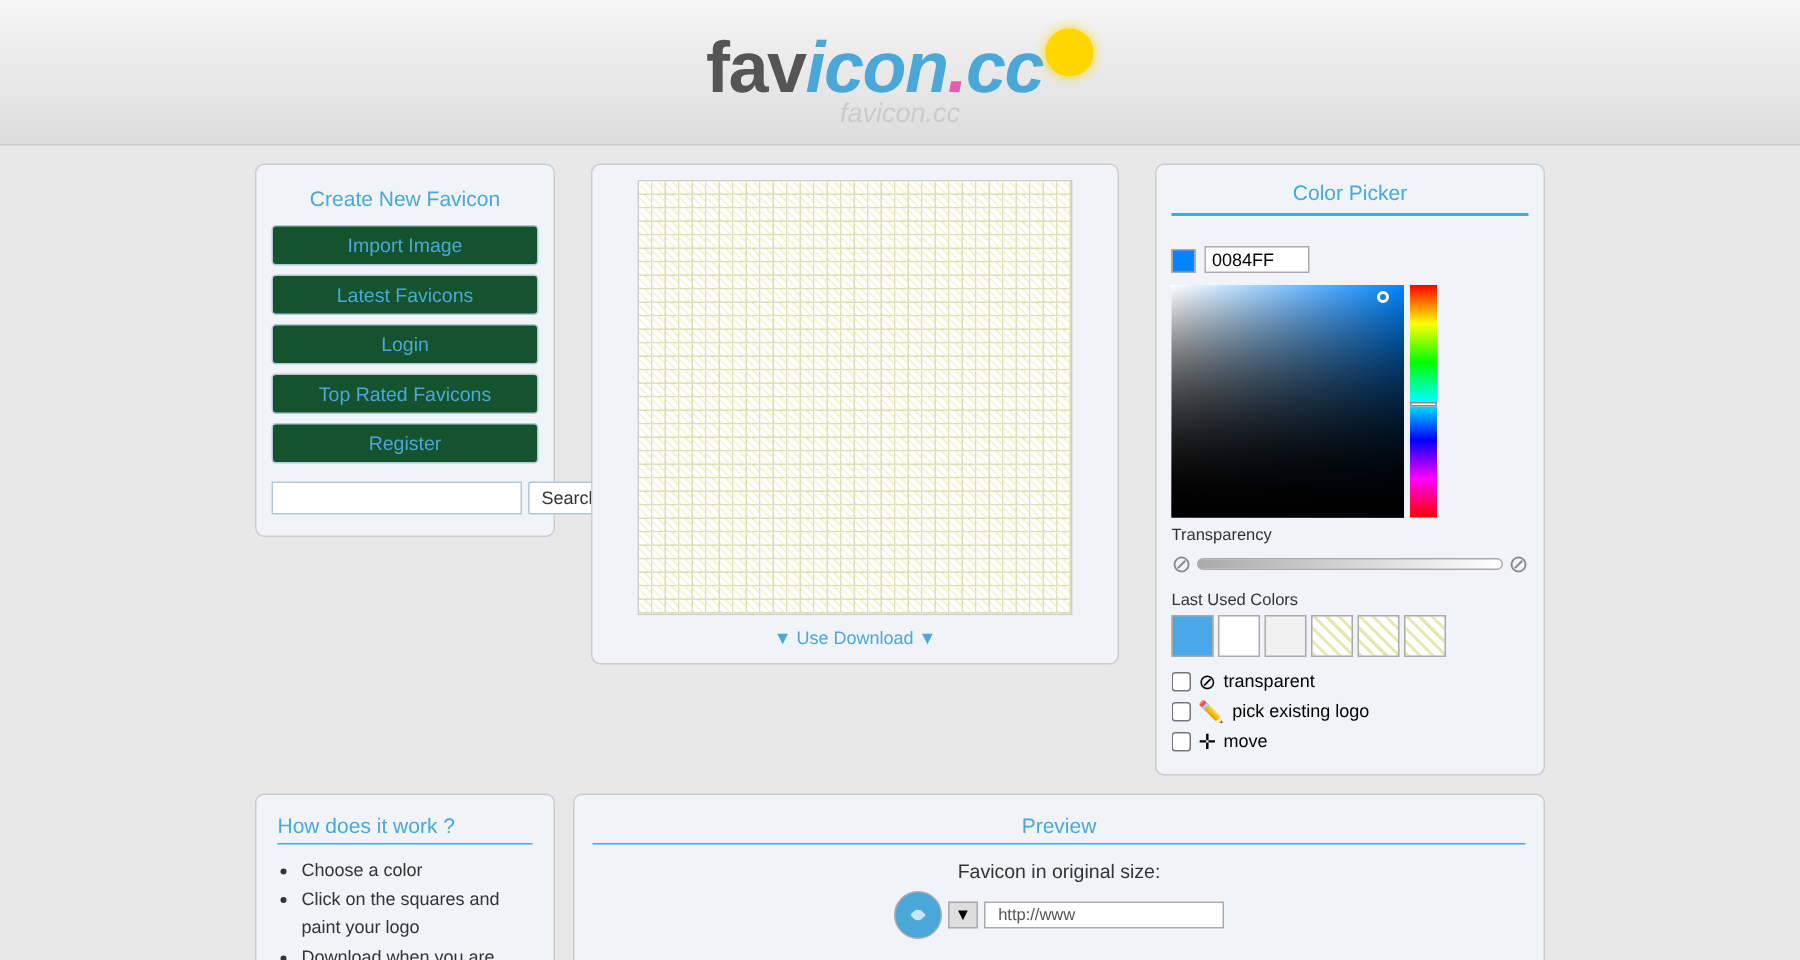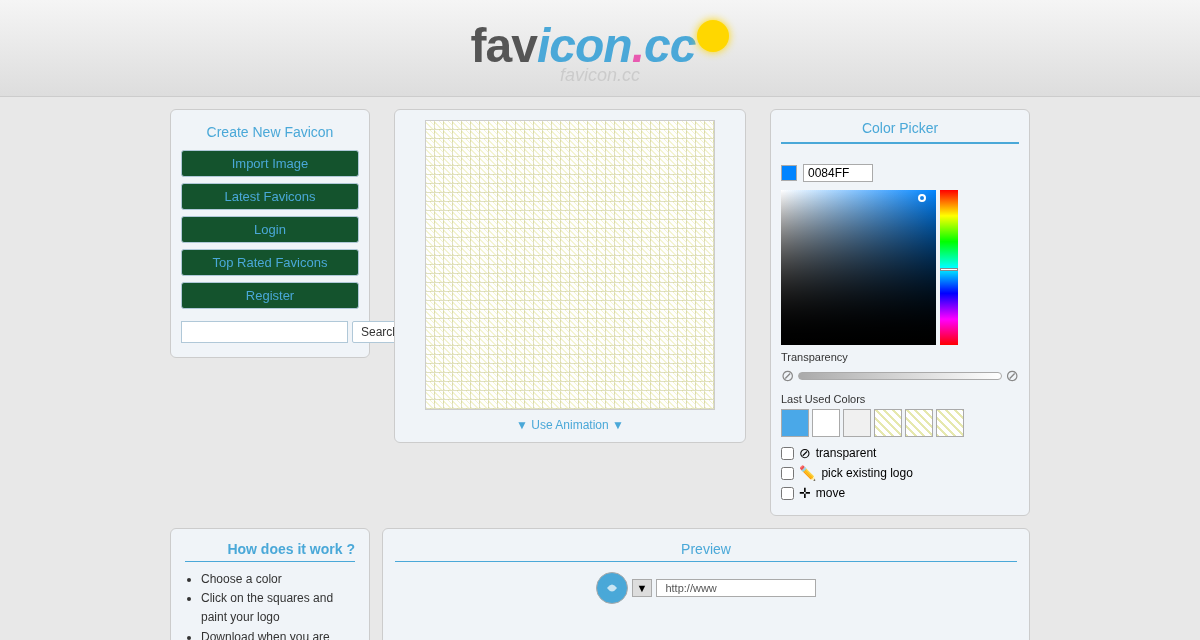--- a/index.html
+++ b/index.html
@@ -155,21 +155,21 @@
     .color-picker-title {
       color: #4aa8d8;
       text-align: center;
       font-size: 14px;
       border-bottom: 2px solid #4aa8d8;
       padding-bottom: 6px;
       margin-bottom: 10px;
     }
     .color-hex-row {
       display: flex;
-      align-items: center;
+      align-items: flex-end;
       gap: 6px;
       margin-bottom: 8px;
       margin-top: 20px;
     }
     .color-swatch-small {
       width: 16px;
       height: 16px;
       background: #0084FF;
       border: 1px solid #aaa;
       display: inline-block;
@@ -298,26 +298,25 @@
     .how-it-works {
       width: 200px;
       min-width: 200px;
       background: #f0f4f8;
       border: 1px solid #ccc;
       border-radius: 6px;
       padding: 12px 14px;
     }
     .how-title {
       color: #4aa8d8;
-      text-align: right;
+      text-align: left;
       font-size: 14px;
       border-bottom: 1px solid #4aa8d8;
       padding-bottom: 4px;
       margin-bottom: 8px;
-      font-weight: bold;
     }
     .how-list {
       padding-left: 16px;
       font-size: 12px;
       line-height: 1.6;
       color: #333;
     }
     .preview-area {
       flex: 1;
       background: #f0f4f8;
@@ -1421,21 +1420,21 @@
         <div class="pixel-cell"></div>
         <div class="pixel-cell"></div>
         <div class="pixel-cell"></div>
         <div class="pixel-cell"></div>
         <div class="pixel-cell"></div>
         <div class="pixel-cell"></div>
         <div class="pixel-cell"></div>
         <div class="pixel-cell"></div>
         <div class="pixel-cell"></div>
       </div>
-    <div class="canvas-footer">▼ Use Animation ▼</div>
+    <div class="canvas-footer">▼ Use Download ▼</div>
   </div>
 
   <div class="color-picker">
     <div class="color-picker-title">Color Picker</div>
 
     <div class="color-hex-row">
       <span class="color-swatch-small"></span>
       <input class="color-hex-input" type="text" value="0084FF" style="">
     </div>
 
@@ -1493,20 +1492,21 @@
     <ul class="how-list">
       <li>Choose a color</li>
       <li>Click on the squares and paint your logo</li>
       <li>Download when you are finished</li>
 
     </ul>
   </div>
 
   <div class="preview-area">
     <div class="preview-title">Preview</div>
+    <div class="preview-text">Favicon in original size:</div>
     <div class="preview-favicon-row">
       <div class="favicon-preview">
         <svg width="22" height="22" viewBox="0 0 22 22">
           <circle cx="11" cy="11" r="10" fill="#4aa8d8"></circle>
           <path d="M6 11 Q11 4 16 11 Q11 18 6 11Z" fill="white" opacity="0.7"></path>
         </svg>
       </div>
       <button class="arrow-btn">▼</button>
       <input type="text" class="browser-url" value="http://www" style="">
     </div>

